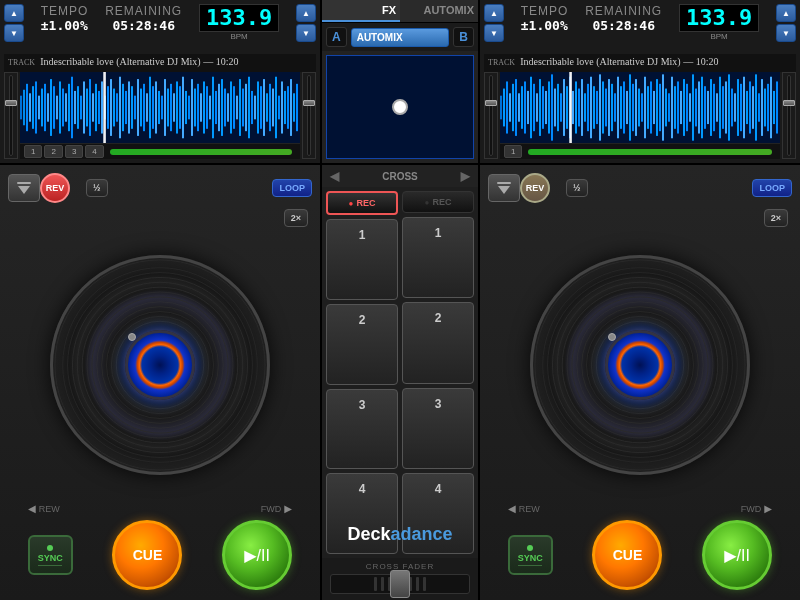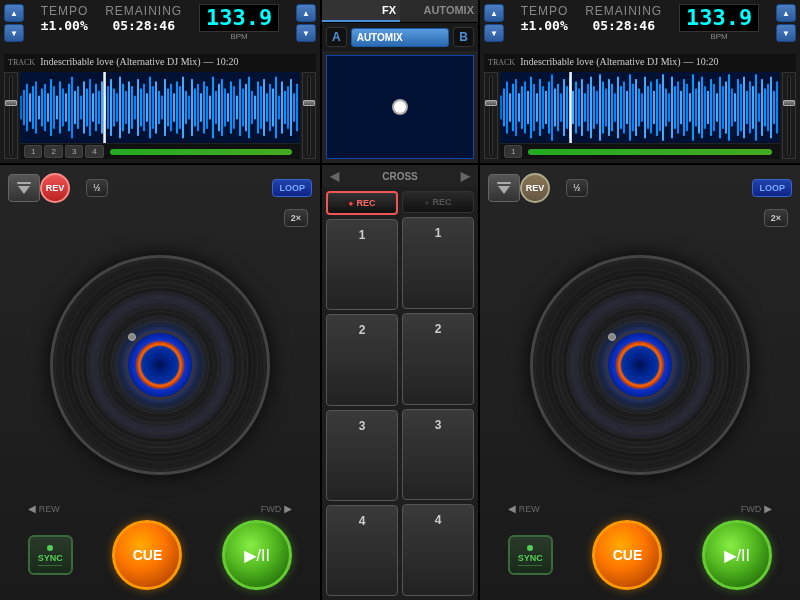--- a/index.html
+++ b/index.html
@@ -1092,21 +1092,40 @@
             <span class="rec-dot" style="color:#333;">●</span>
             <span>REC</span>
           </div>
           <div class="cue-num-btn">1</div>
           <div class="cue-num-btn">2</div>
           <div class="cue-num-btn">3</div>
           <div class="cue-num-btn">4</div>
         </div>
       </div>
 
-
+      <div class="brand-text">
+        <span>Deck</span><span style="color:#4a9ade;">adance</span>
+      </div>
+
+      <div class="cross-fader-section">
+        <div class="cross-fader-label">CROSS FADER</div>
+        <div class="cross-fader-track">
+          <div class="cross-fader-lines">
+            <div class="fader-line"></div>
+            <div class="fader-line"></div>
+            <div class="fader-line"></div>
+            <div class="fader-line"></div>
+            <div class="fader-line"></div>
+            <div class="fader-line"></div>
+            <div class="fader-line"></div>
+            <div class="fader-line"></div>
+          </div>
+          <div class="cross-fader-thumb"></div>
+        </div>
+      </div>
     </div>
 
     <div class="deck-bottom">
       <div class="deck-controls-top">
         <div class="eject-btn">
           <div style="width:14px;height:2px;background:#aaa;border-radius:1px;"></div>
           <div style="width:0;height:0;border-left:6px solid transparent;border-right:6px solid transparent;border-top:8px solid #aaa;"></div>
         </div>
         <div class="rev-btn right">REV</div>
         <div style="width:16px;"></div>

